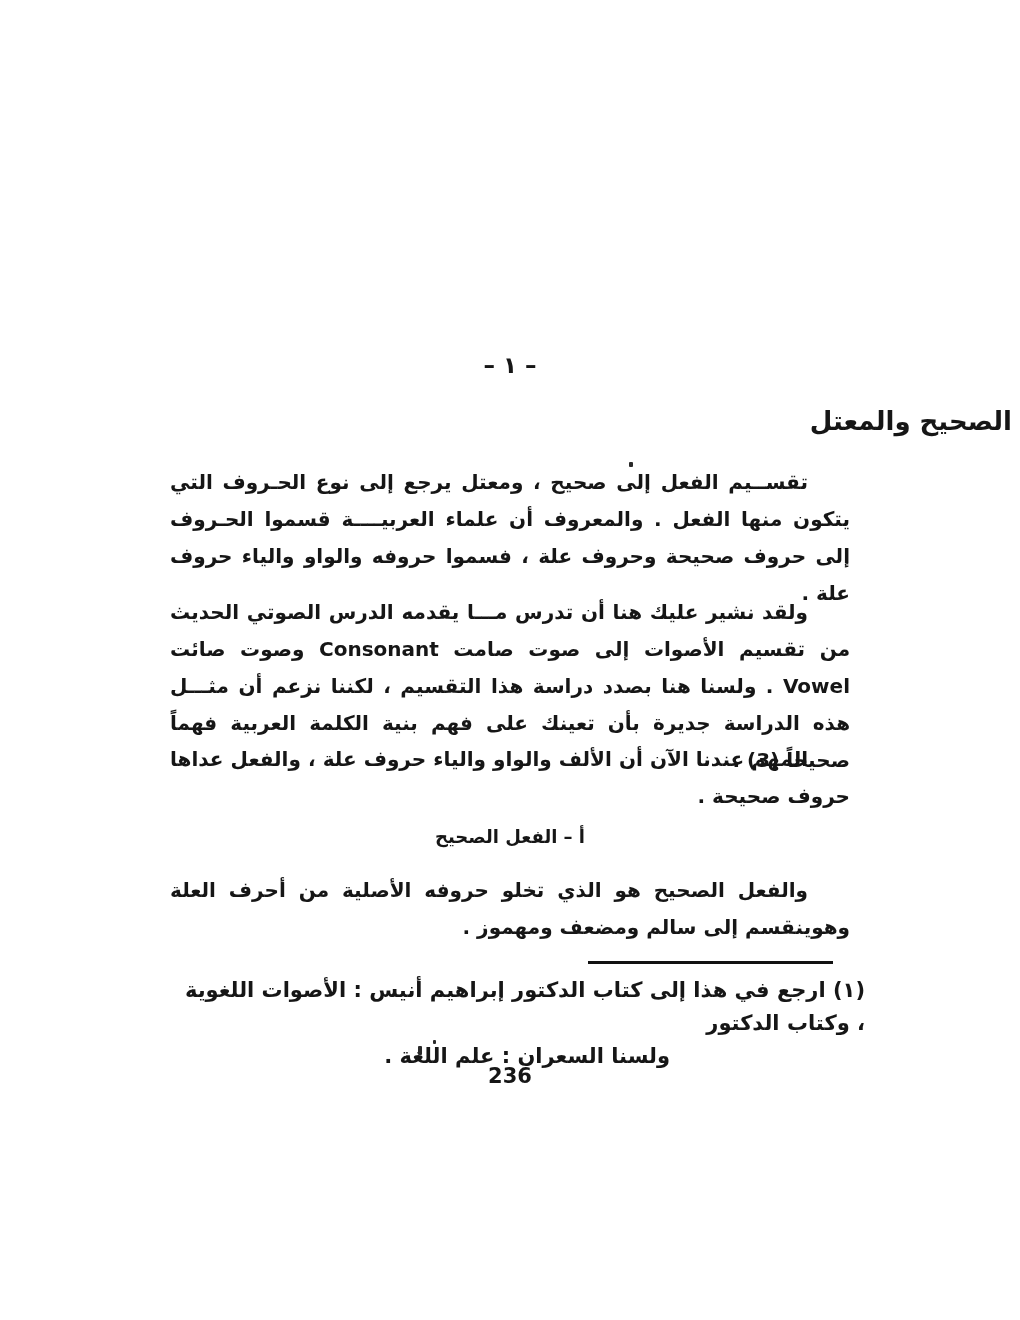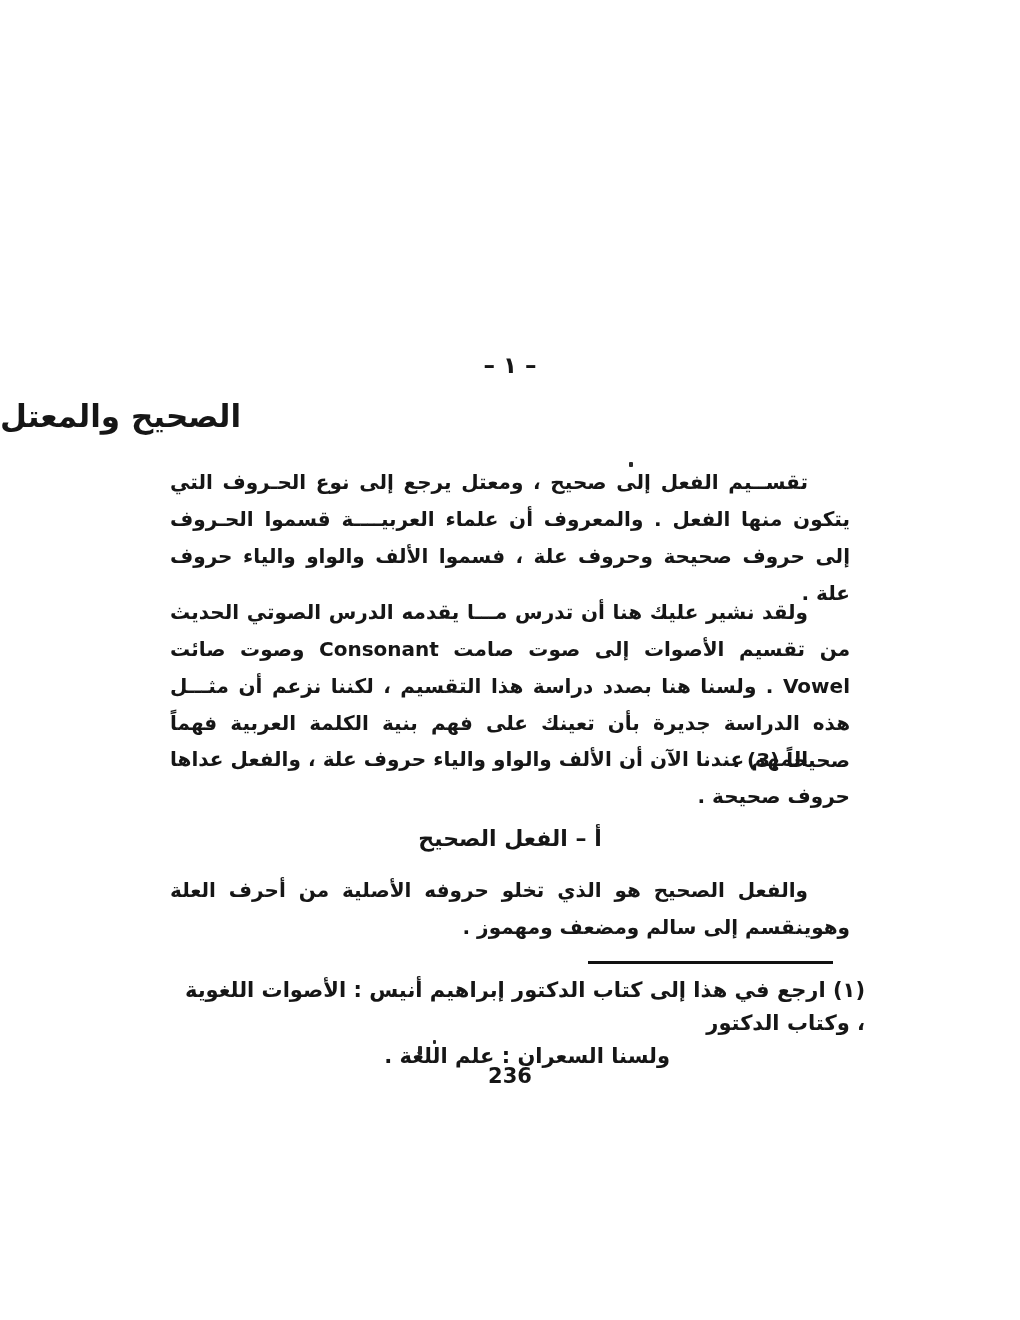--- a/index.html
+++ b/index.html
@@ -12,37 +12,37 @@
     font-family:"DejaVu Sans",sans-serif;
     font-weight:700;
     color:#161616;
   }
   .section-number{
     position:absolute;top:352px;left:0;right:0;
     text-align:center;font-size:23px;letter-spacing:2px;
     direction:rtl;
   }
   .title{
-    position:absolute;top:398px;left:0;right:0;margin:0;
-    text-align:left;font-size:31px;font-weight:700;
+    position:absolute;top:398px;left:0;right:0;margin:8px;
+    text-align:right;font-size:26px;font-weight:700;
     direction:rtl;
   }
   .para{
     position:absolute;right:170px;left:170px;margin:0;
     direction:rtl;text-align:justify;
     font-size:20px;line-height:37px;
     text-indent:42px;
   }
   .p1{top:464px;}
   .p2{top:594px;}
   .p3{top:741px;}
   .p4{top:872px;}
   .subheading{
     position:absolute;top:826px;left:0;right:0;margin:0;
-    text-align:center;font-size:22px;font-weight:700;
+    text-align:center;font-size:18px;font-weight:700;
     direction:rtl;
   }
   .fn-rule{
     position:absolute;top:961px;left:588px;
     width:245px;height:3px;background:#121212;
   }
   .footnote{
     position:absolute;top:974px;right:155px;left:180px;
     direction:rtl;font-size:21px;line-height:33px;
   }
@@ -59,21 +59,21 @@
 </style>
 </head>
 <body>
 
 <div class="page">
 
   <div class="section-number">– ١ –</div>
 
   <h1 class="title">الصحيح والمعتل</h1>
 
-  <p class="para p1">تقســيم الفعل إلى صحيح ، ومعتل يرجع إلى نوع الحـروف التي يتكون منها الفعل . والمعروف أن علماء العربيــــة قسموا الحـروف إلى حروف صحيحة وحروف علة ، فسموا الألف والواو والياء حروف علة .</p>
+  <p class="para p1">تقســيم الفعل إلى صحيح ، ومعتل يرجع إلى نوع الحـروف التي يتكون منها الفعل . والمعروف أن علماء العربيــــة قسموا الحـروف إلى حروف صحيحة وحروف علة ، فسموا حروفه والواو والياء حروف علة .</p>
 
   <p class="para p2">ولقد نشير عليك هنا أن تدرس مـــا يقدمه الدرس الصوتي الحديث من تقسيم الأصوات إلى صوت صامت Consonant وصوت صائت Vowel . ولسنا هنا بصدد دراسة هذا التقسيم ، لكننا نزعم أن مثـــل هذه الدراسة جديرة بأن تعينك على فهم بنية الكلمة العربية فهماً صحيحاً (3) .</p>
 
   <p class="para p3">المهم عندنا الآن أن الألف والواو والياء حروف علة ، والفعل عداها حروف صحيحة .</p>
 
   <h2 class="subheading">أ – الفعل الصحيح</h2>
 
   <p class="para p4">والفعل الصحيح هو الذي تخلو حروفه الأصلية من أحرف العلة وهوينقسم إلى سالم ومضعف ومهموز .</p>
 
   <div class="fn-rule"></div>

